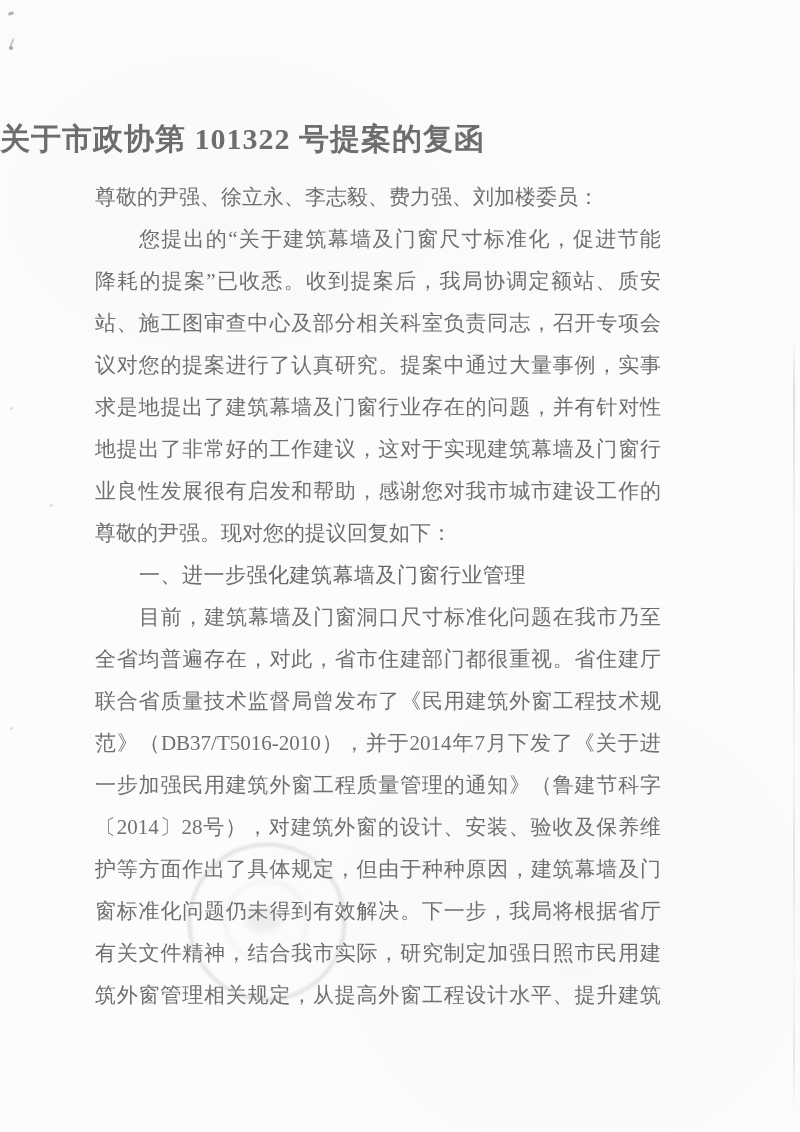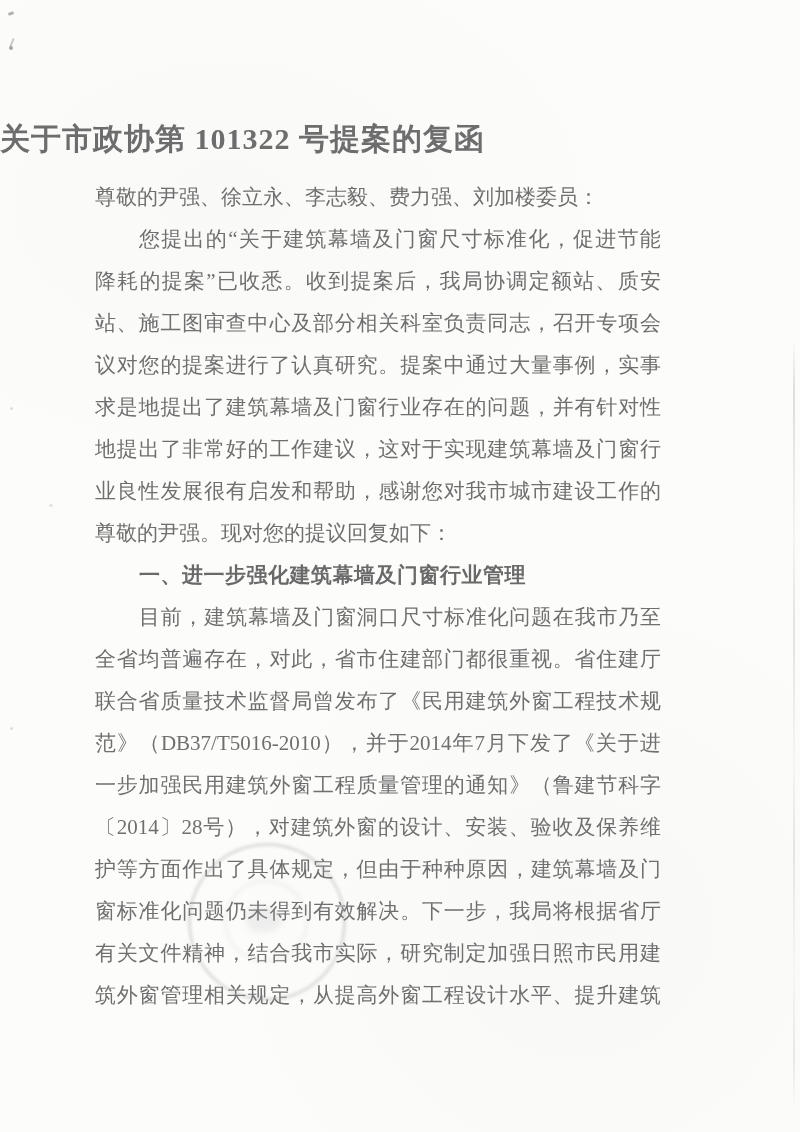--- a/index.html
+++ b/index.html
@@ -29,21 +29,21 @@
     color: #6f6f6f; font-size: 21px;
   }
   .line {
     height: 42px; display: flex; align-items: center;
     white-space: nowrap;
   }
   .line.justify { justify-content: space-between; }
   .line.para-start, .line.heading { margin-left: 44px; }
   .line.heading {
     font-family: "Liberation Sans", "DejaVu Sans", sans-serif;
-    font-weight: 700; color: #696969; letter-spacing: 0.5px;
+    font-weight: 400; color: #696969; letter-spacing: 0.5px;
   }
   .tok { display: inline-block; }
 
   
   .stamp-ghost {
     position: absolute; left: 188px; top: 843px;
     width: 152px; height: 152px; border-radius: 50%;
     border: 3px solid rgba(168,168,168,0.38);
     filter: blur(1.8px);
   }

